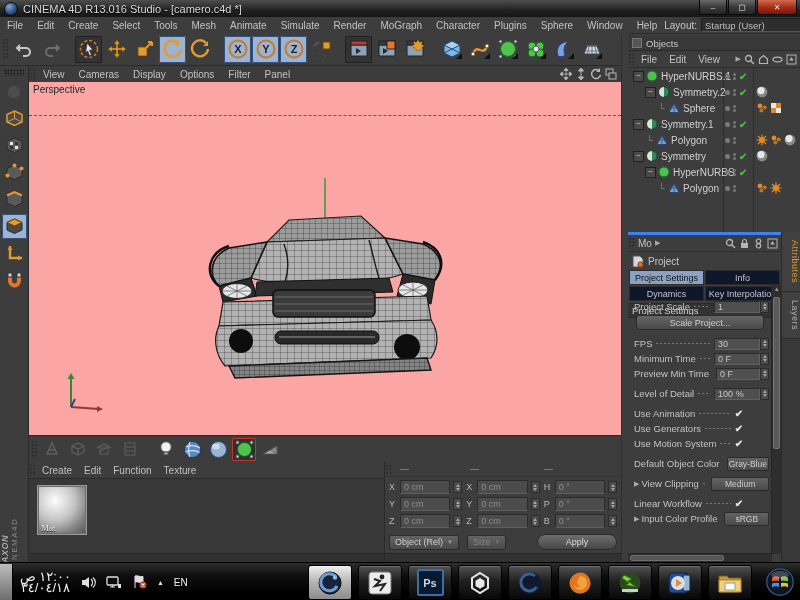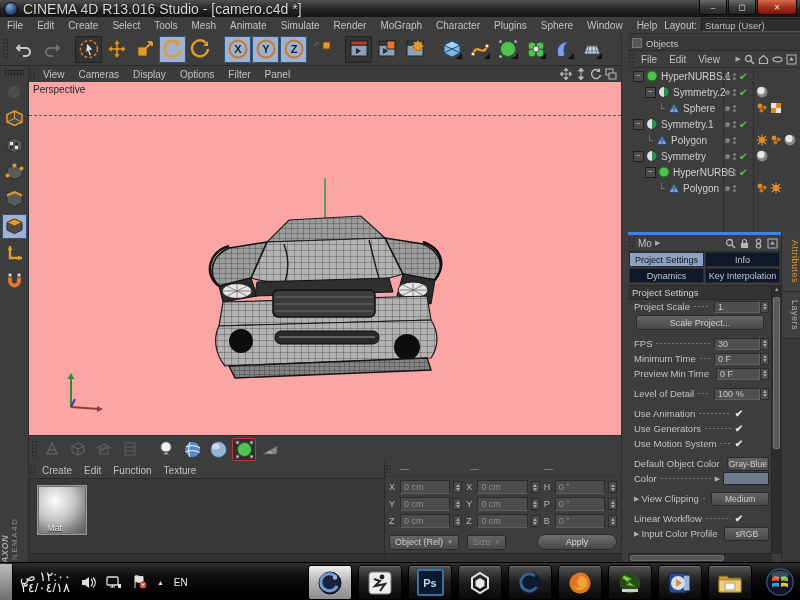--- a/index.html
+++ b/index.html
@@ -5,21 +5,21 @@
   html,body{margin:0;padding:0;background:#111;}
   .stage{position:relative;width:800px;height:600px;overflow:hidden;background:#3d3d3d;
          font-family:"Liberation Sans",sans-serif;color:#c6c6c6;font-size:10px;
          -webkit-font-smoothing:antialiased;}
   .abs{position:absolute;}
   .grip{width:7px;height:70%;background-image:radial-gradient(circle,#292929 1px,transparent 1.2px);
         background-size:3.5px 3.5px;flex:0 0 7px;}
   
   .titlebar{left:0;top:0;width:800px;height:17px;background:linear-gradient(#4e4e4e,#222 60%,#161616);
             display:flex;align-items:center;border-bottom:1px solid #000;}
-  .apptitle{font-size:14px;color:#d8d8d8;margin-left:5px;text-shadow:0 1px 1px #000;}
+  .apptitle{font-size:11px;color:#d8d8d8;margin-left:5px;text-shadow:0 1px 1px #000;}
   .appicon{width:12px;height:12px;border-radius:50%;margin-left:4px;
            background:radial-gradient(circle at 35% 30%,#7ea8d8,#2a4a7a 60%,#101c34);border:1px solid #0a0a0a;}
   .winbtns{margin-left:auto;margin-right:3px;display:flex;gap:1px;align-self:flex-start;}
   .winbtn{width:26px;height:14px;border:1px solid #0a0a0a;border-top:none;border-radius:0 0 3px 3px;
           background:linear-gradient(#6a6a6a,#3a3a3a 50%,#262626);color:#e8e8e8;font-size:8px;
           display:flex;align-items:center;justify-content:center;}
   .winbtn.close{width:38px;background:linear-gradient(#d06a50,#a5301a 50%,#7c1407);}
   
   .menubar{left:0;top:17px;width:800px;height:16px;background:#3d3d3d;border-bottom:1px solid #2a2a2a;
            display:flex;align-items:center;}
@@ -114,21 +114,21 @@
   .sidetabs{width:18px;background:#383838;border-left:1px solid #2a2a2a;display:flex;flex-direction:column;}
   .sidetab{writing-mode:vertical-rl;font-size:9px;padding:8px 0;text-align:center;border-bottom:1px solid #2a2a2a;
            background:#404040;color:#b0b0b0;width:100%;box-sizing:border-box;letter-spacing:.5px;}
   .sidetab.on{color:#d79b2f;}
   
   .bottomrow{left:29px;top:462px;width:592px;height:100px;background:#3d3d3d;display:flex;}
   .materials{width:356px;border-right:1px solid #2a2a2a;position:relative;box-sizing:border-box;}
   .matbody{position:absolute;left:0;top:17px;right:0;bottom:8px;background:#383838;}
   .mattile{position:absolute;left:8px;top:6px;width:48px;height:48px;background:#6f6f6f;border:1px solid #9a9a9a;}
   .matsphere{position:absolute;inset:1px;background:radial-gradient(circle at 35% 30%,#fdfdfd,#c4c4c4 45%,#828282 75%,#585858);}
-  .matlbl{position:absolute;left:9px;bottom:1px;color:#f0f0f0;font-size:9px;text-shadow:0 1px 1px #000;}
+  .matlbl{position:absolute;left:3px;bottom:1px;color:#f0f0f0;font-size:9px;text-shadow:0 1px 1px #000;font-family:Liberation Serif, serif;}
   .coords{width:236px;position:relative;font-size:9px;}
   .cohead{height:14px;display:flex;align-items:center;border-bottom:1px solid #333;}
   .cohead span{color:#9a9a9a;}
   .cogrid{display:grid;grid-template-columns:1fr 1fr 1fr;column-gap:4px;padding:3px 4px 0 4px;}
   .cocol{display:flex;flex-direction:column;gap:3px;}
   .corow{display:flex;align-items:center;gap:3px;}
   .coax{width:8px;color:#b8b8b8;}
   .cofield{flex:1;height:12px;background:#4c4c4c;border:1px solid #2b2b2b;border-bottom-color:#5e5e5e;
            color:#8f8f8f;display:flex;align-items:center;padding-left:3px;}
   .cobottom{position:absolute;left:4px;right:4px;bottom:12px;display:flex;align-items:center;gap:8px;}
@@ -830,20 +830,27 @@
             <svg width="11" height="11" viewBox="0 0 11 11">
                 <circle cx="5.5" cy="3.2" r="2.2" fill="none" stroke="#b5b5b5" stroke-width="1.2"></circle>
                 <circle cx="5.5" cy="7.8" r="2.2" fill="none" stroke="#b5b5b5" stroke-width="1.2"></circle>
               </svg>
             <svg width="11" height="11" viewBox="0 0 11 11">
                 <rect x="1" y="1" width="9" height="9" fill="none" stroke="#b5b5b5"></rect>
                 <path d="M5.5 3 l2.2 3.4 h-4.4 Z" fill="#b5b5b5"></path>
               </svg>
           </div>
         </div>
+        <div class="attr-obj">
+          <svg width="12" height="13" viewBox="0 0 12 13">
+              <path d="M1 1 H8 L11 4 V12 H1 Z" fill="#d8d8d8" stroke="#555"></path>
+              <circle cx="8.5" cy="9.5" r="2.6" fill="#e3742f" stroke="#7a3a10"></circle>
+            </svg>
+          <span>Project</span>
+        </div>
         <div class="tabs" id="attr-tabs">
             <div class="tab on">Project Settings</div>
             <div class="tab">Info</div>
             <div class="tab">Dynamics</div>
             <div class="tab">Key Interpolation</div>
           </div>
         <div class="section">Project Settings</div>
         <div class="rows" id="attr-rows">
             <div class="arow">
               <span class="albl">Project Scale</span>
@@ -907,26 +914,20 @@
             <div class="arow">
               <span class="albl">Use Motion System</span>
               <span class="lead"></span>
               <span style="color: rgb(226, 226, 226); font-size: 10px; font-weight: bold; margin-right: 26px;">✔</span>
             </div>
             <div style="height: 5px;"></div>
             <div class="arow">
               <span class="albl">Default Object Color</span>
               <span class="lead"></span>
               <div class="ddbtn">Gray-Blue</div>
-            </div>
-            <div class="arow">
-              <span class="albl">Color</span>
-              <span class="lead"></span>
-              <span style="color: rgb(170, 170, 170); font-size: 7px; margin-right: 3px;">▶</span>
-              <div class="swatch" style="background: rgb(110, 123, 140);"></div>
             </div>
             <div style="height: 5px;"></div>
             <div class="arow">
               <span class="exp">▶</span>
               <span class="albl">View Clipping</span>
               <span class="lead"></span>
               <div class="ddbtn">Medium</div>
             </div>
             <div style="height: 5px;"></div>
             <div class="arow">

